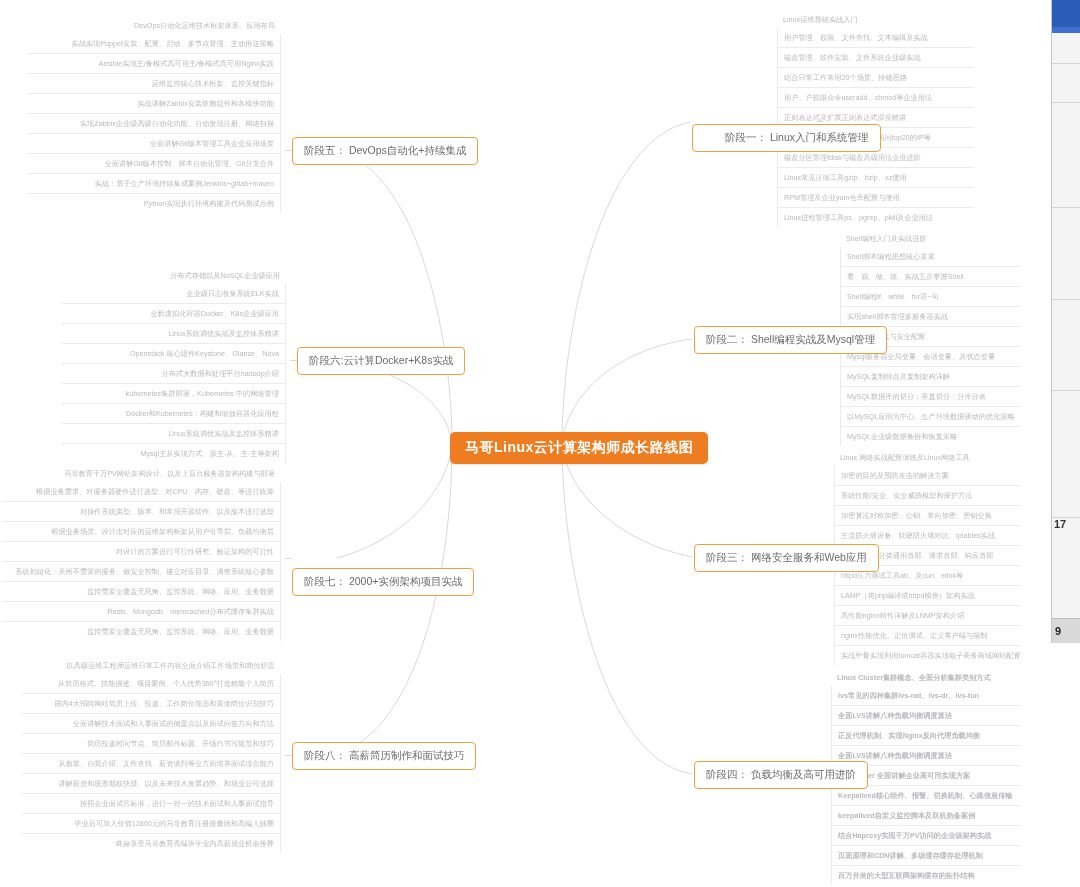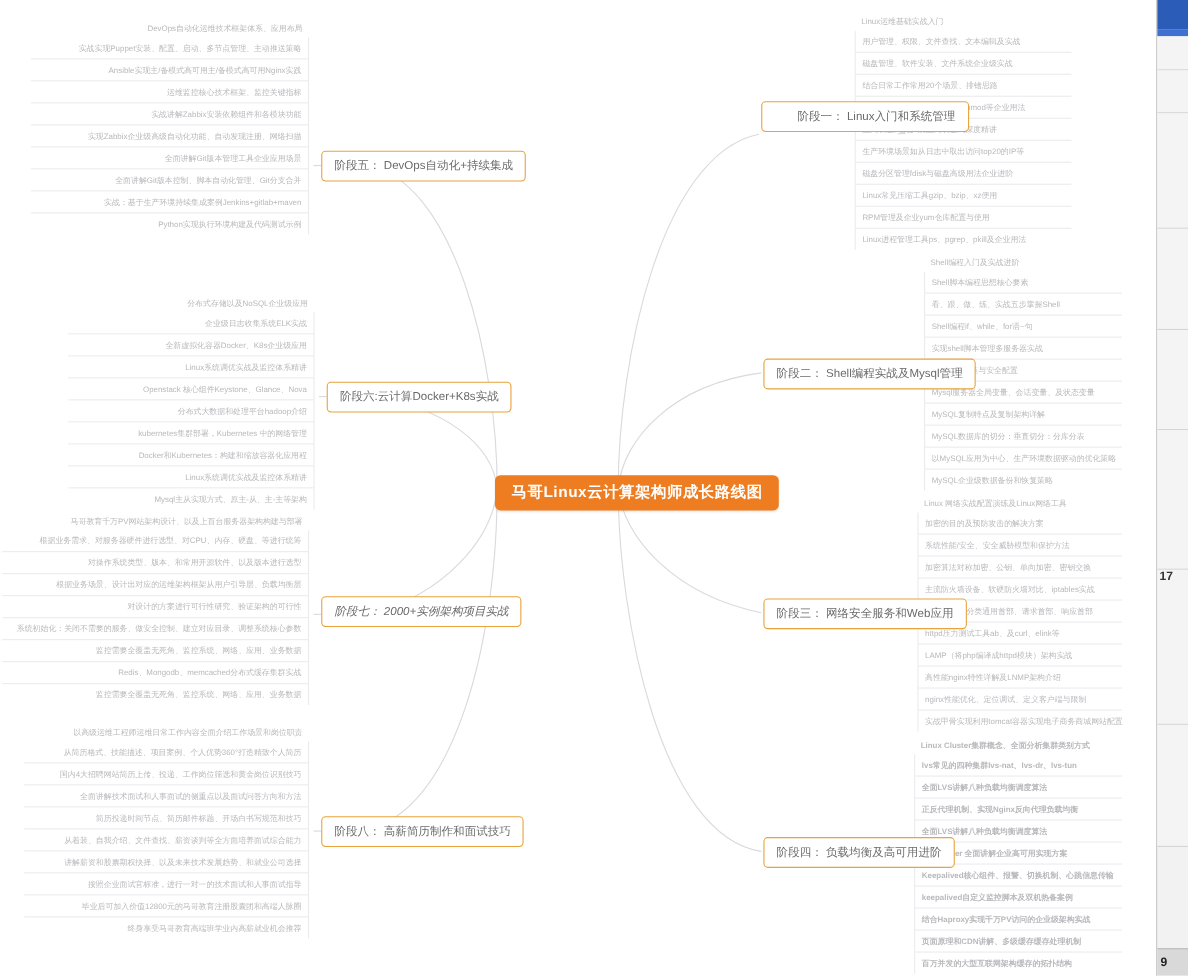--- a/index.html
+++ b/index.html
@@ -51,21 +51,21 @@
 
   
   .align-right .leaf,.align-right .leaf-head{text-align:right;}
   .align-left  .leaf,.align-left  .leaf-head{text-align:left;}
 
   
   .dash{position:absolute;height:1px;width:7px;background:#d9d9de;z-index:3;}
 
   
   .edge-panel{
-    position:absolute;right:0;top:0;width:28px;height:887px;
+    position:absolute;right:0;top:0;width:28px;height:643px;
     background:#f2f2f2;border-left:1px solid #c9c9c9;z-index:10;overflow:hidden;
   }
   .edge-panel .ep-header{height:27px;background:#2B5CB8;}
   .edge-panel .ep-strip{height:6px;background:#3f6fd0;}
   .edge-panel .ep-row{border-bottom:1px solid #d5d5d5;background:#f4f4f4;}
   .edge-panel .ep-num{
     font-size:11px;color:#333;font-weight:bold;
     font-family:"Liberation Sans",sans-serif;padding-left:2px;
   }
   .edge-panel .ep-foot{
@@ -89,21 +89,21 @@
 
       <path d="M452,444 C452,330 414,160 330,150"></path>
       <path d="M452,444 C448,404 404,370 335,360"></path>
       <path d="M452,444 C448,490 404,540 337,558"></path>
       <path d="M452,444 C452,580 414,740 330,755"></path>
     </g>
   </svg>
 
   <div class="center-node">马哥Linux云计算架构师成长路线图</div>
 
-  <div class="stage" style="left:692px;top:92px;padding-left:32px;">阶段一： Linux入门和系统管理</div>
+  <div class="stage" style="left:692px;top:124px;padding-left:32px;">阶段一： Linux入门和系统管理</div>
   <div class="dash" style="left:816px;top:121px;"></div>
   <div class="branch align-left" style="left:777px;top:14px;width:197px;">
     <div class="leaf-head">Linux运维基础实战入门</div>
     <div class="leaf-list right-side">
       <div class="leaf">用户管理、权限、文件查找、文本编辑及实战</div>
       <div class="leaf">磁盘管理、软件安装、文件系统企业级实战</div>
       <div class="leaf">结合日常工作常用20个场景、排错思路</div>
       <div class="leaf">用户、户权限命令useradd、chmod等企业用法</div>
       <div class="leaf">正则表达式及扩展正则表达式深度精讲</div>
       <div class="leaf">生产环境场景如从日志中取出访问top20的IP等</div>
@@ -195,21 +195,21 @@
       <div class="leaf">Linux系统调优实战及监控体系精讲</div>
       <div class="leaf">Openstack 核心组件Keystone、Glance、Nova</div>
       <div class="leaf">分布式大数据和处理平台hadoop介绍</div>
       <div class="leaf">kubernetes集群部署，Kubernetes 中的网络管理</div>
       <div class="leaf">Docker和Kubernetes：构建和缩放容器化应用程</div>
       <div class="leaf">Linux系统调优实战及监控体系精讲</div>
       <div class="leaf">Mysql主从实现方式、原主-从、主-主等架构</div>
     </div>
   </div>
 
-  <div class="stage" style="left:292px;top:542px;font-style:italic;">阶段七： 2000+实例架构项目实战</div>
+  <div class="stage" style="left:292px;top:568px;">阶段七： 2000+实例架构项目实战</div>
   <div class="dash" style="left:285px;top:558px;"></div>
   <div class="branch align-right" style="left:2px;top:468px;width:279px;">
     <div class="leaf-head">马哥教育千万PV网站架构设计、以及上百台服务器架构构建与部署</div>
     <div class="leaf-list left-side">
       <div class="leaf">根据业务需求、对服务器硬件进行选型、对CPU、内存、硬盘、等进行统筹</div>
       <div class="leaf">对操作系统类型、版本、和常用开源软件、以及版本进行选型</div>
       <div class="leaf">根据业务场景、设计出对应的运维架构框架从用户引导层、负载均衡层</div>
       <div class="leaf">对设计的方案进行可行性研究、验证架构的可行性</div>
       <div class="leaf wrap">系统初始化：关闭不需要的服务、做安全控制、建立对应目录、调整系统核心参数</div>
       <div class="leaf">监控需要全覆盖无死角、监控系统、网络、应用、业务数据</div>

